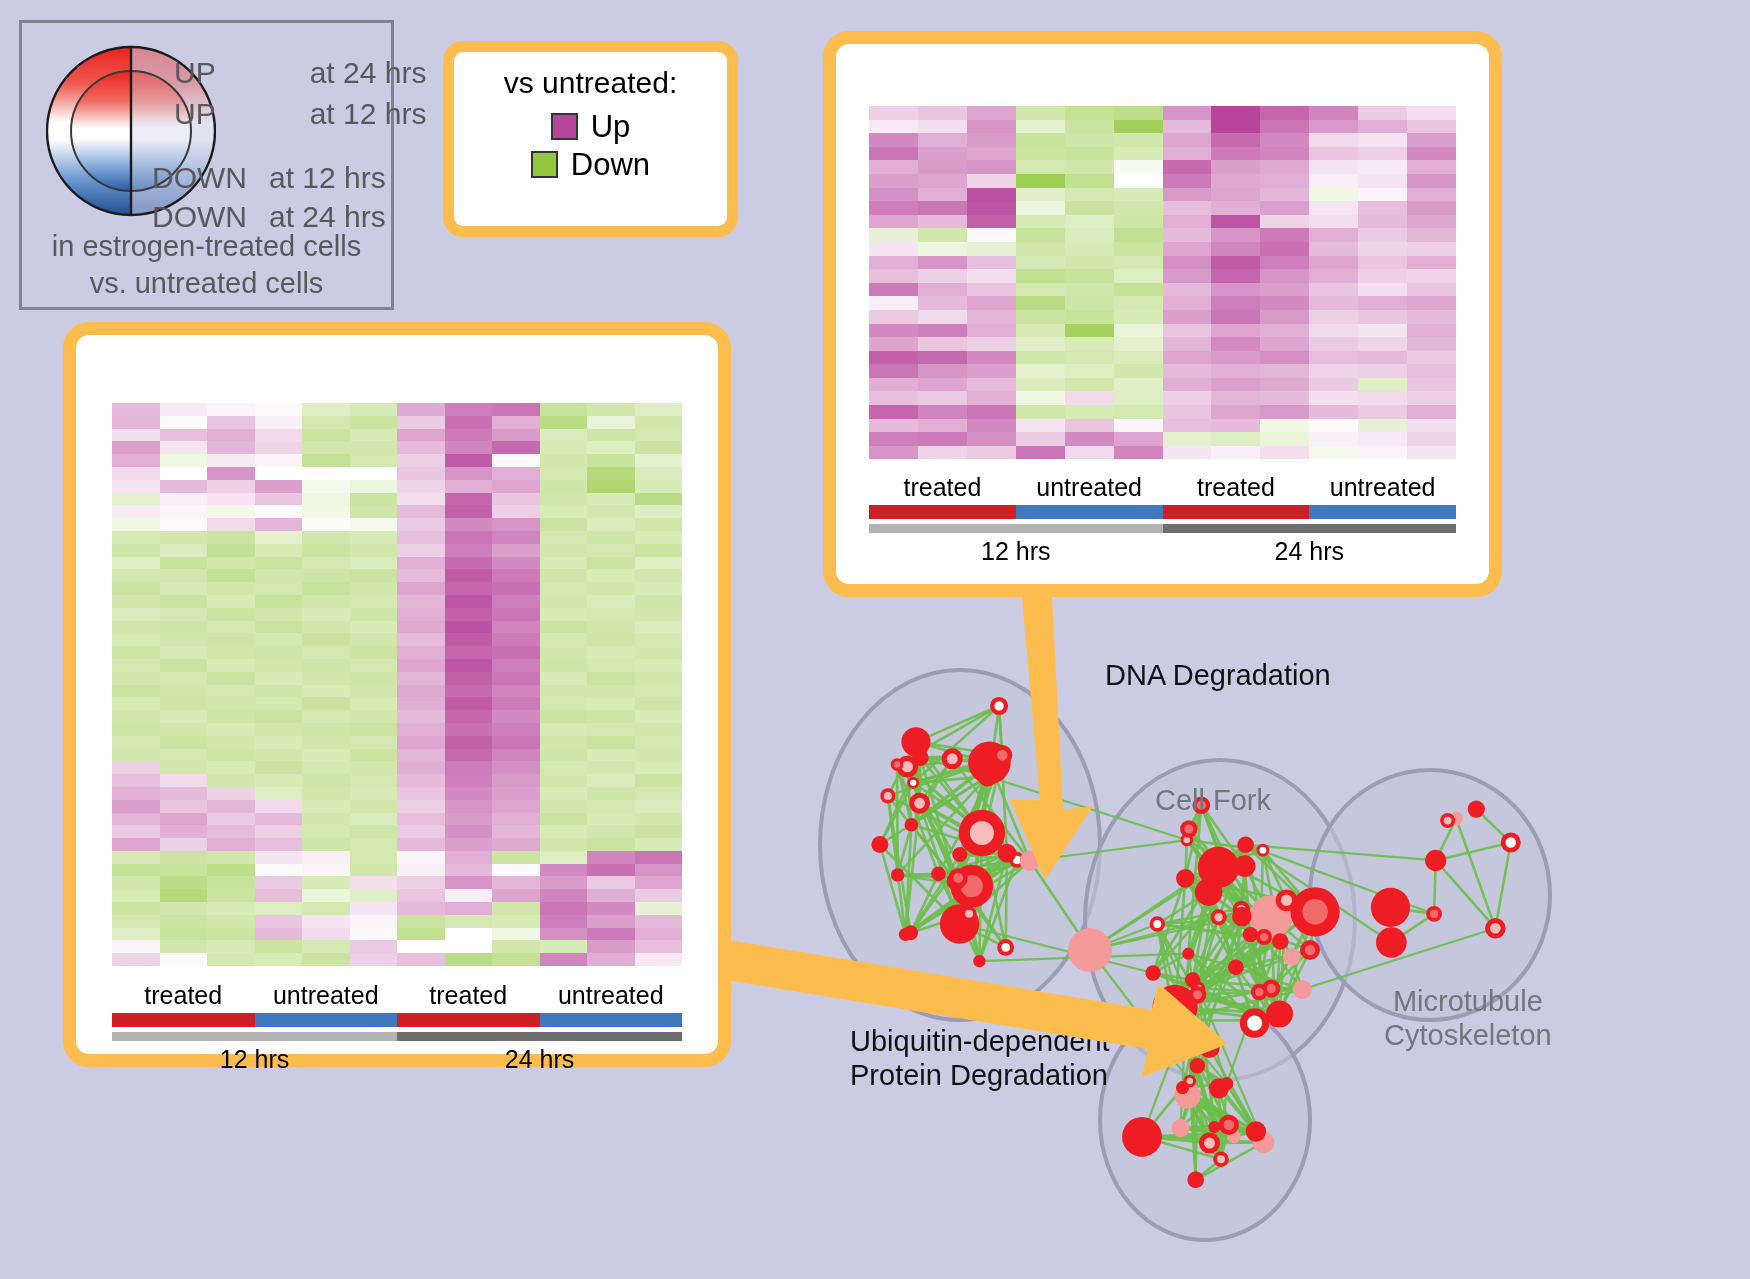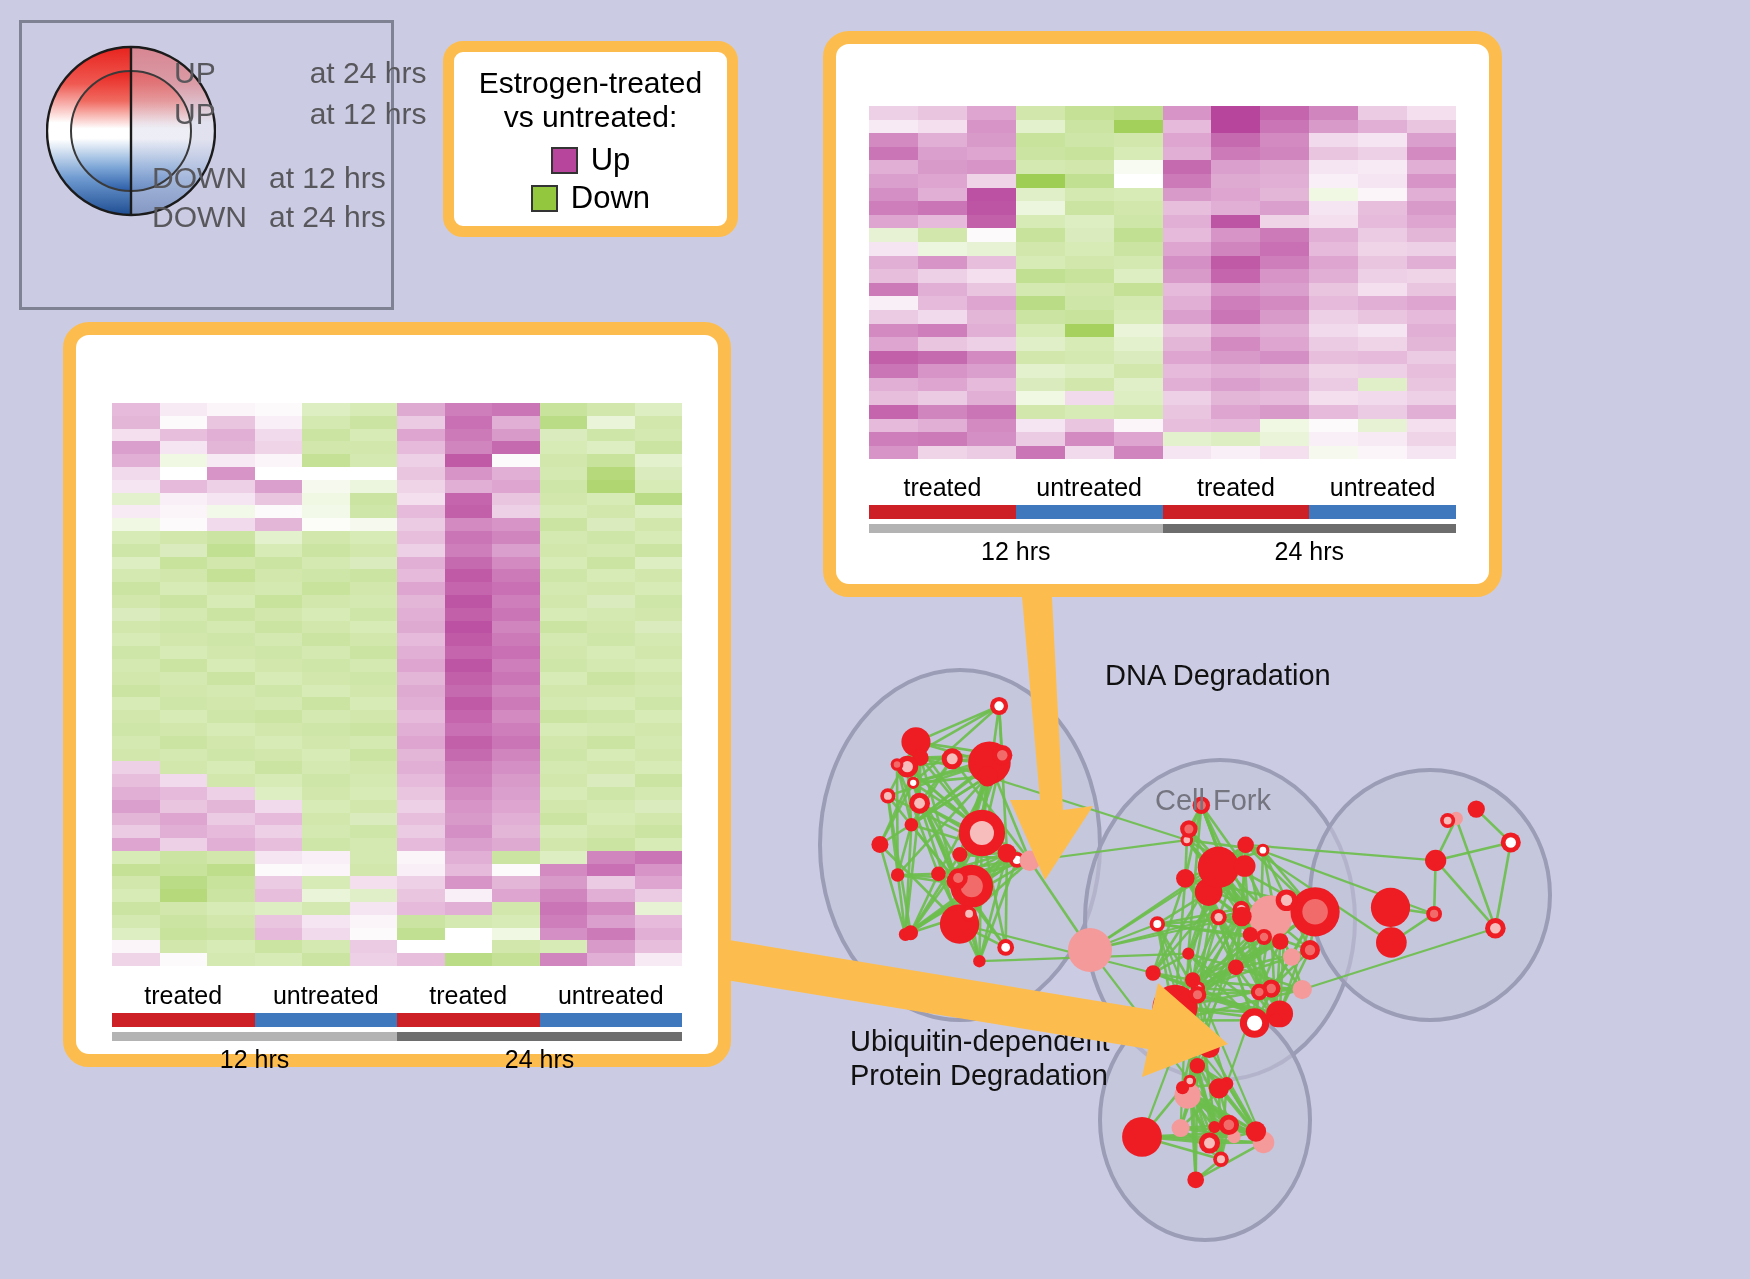--- a/index.html
+++ b/index.html
@@ -118,25 +118,28 @@
     </div>
     <div class="key-row" style="left:130px;top:138px;">
       <span class="key-tag">DOWN</span>
       <span class="key-when" style="margin-left:22px;">at 12 hrs</span>
     </div>
     <div class="key-row" style="left:130px;top:177px;">
       <span class="key-tag">DOWN</span>
       <span class="key-when" style="margin-left:22px;">at 24 hrs</span>
     </div>
 
+    <div id="key-caption">
+      <div>in estrogen-treated cells</div>
+      <div>vs. untreated cells</div>
+    </div>
   </div>
 
   <div class="card" id="legend-card">
     <div id="legend-inner">
-      <div class="legend-title">Estrogen-treated</div>
       <div class="legend-title">vs untreated:</div>
       <div class="legend-rows">
         <div class="legend-row">
           <span class="swatch" id="sw-up" style="background: rgb(184, 69, 156);"></span>
           <span class="legend-label">Up</span>
         </div>
         <div class="legend-row">
           <span class="swatch" id="sw-down" style="background: rgb(147, 200, 62);"></span>
           <span class="legend-label">Down</span>
         </div>
@@ -1534,20 +1537,22 @@
         <circle cx="438.8451769867832" cy="504.8271720214213" r="10.15897304774262" fill="#ee1d23"></circle>
         <circle cx="438.8451769867832" cy="504.8271720214213" r="5.282665984826163" fill="#f26b6b"></circle>
         <circle cx="392.5229311066762" cy="467.67909539114345" r="6.589200076647103" fill="#ee1d23"></circle>
         <circle cx="300" cy="330" r="22" fill="#f49a9a"></circle>
         <circle cx="520" cy="330" r="10" fill="#ee1d23"></circle>
         <circle cx="520" cy="330" r="5.2" fill="#f26b6b"></circle>
       </svg>
 
     <div class="cluster-label cl-dark" style="left:315px;top:38px;">DNA Degradation</div>
     <div class="cluster-label cl-grey" style="left:365px;top:163px;">Cell Fork</div>
+    <div class="cluster-label cl-grey" style="left:594px;top:364px;text-align:center;">Microtubule
+Cytoskeleton</div>
     <div class="cluster-label cl-dark" style="left:60px;top:404px;">Ubiquitin-dependent
 Protein Degradation</div>
   </div>
 
   <svg id="arrows" viewBox="0 0 1750 1279">
 
     <path d="M1022 597 L1052 597 L1063 810 L1093 806 L1045 880 L1010 800 L1040 800 Z" fill="#fdbd4e"></path>
 
     <path d="M729 940 L1152 1010 L1158 983 L1228 1044 L1142 1077 L1148 1049 L726 980 Z" fill="#fdbd4e"></path>
   </svg>

